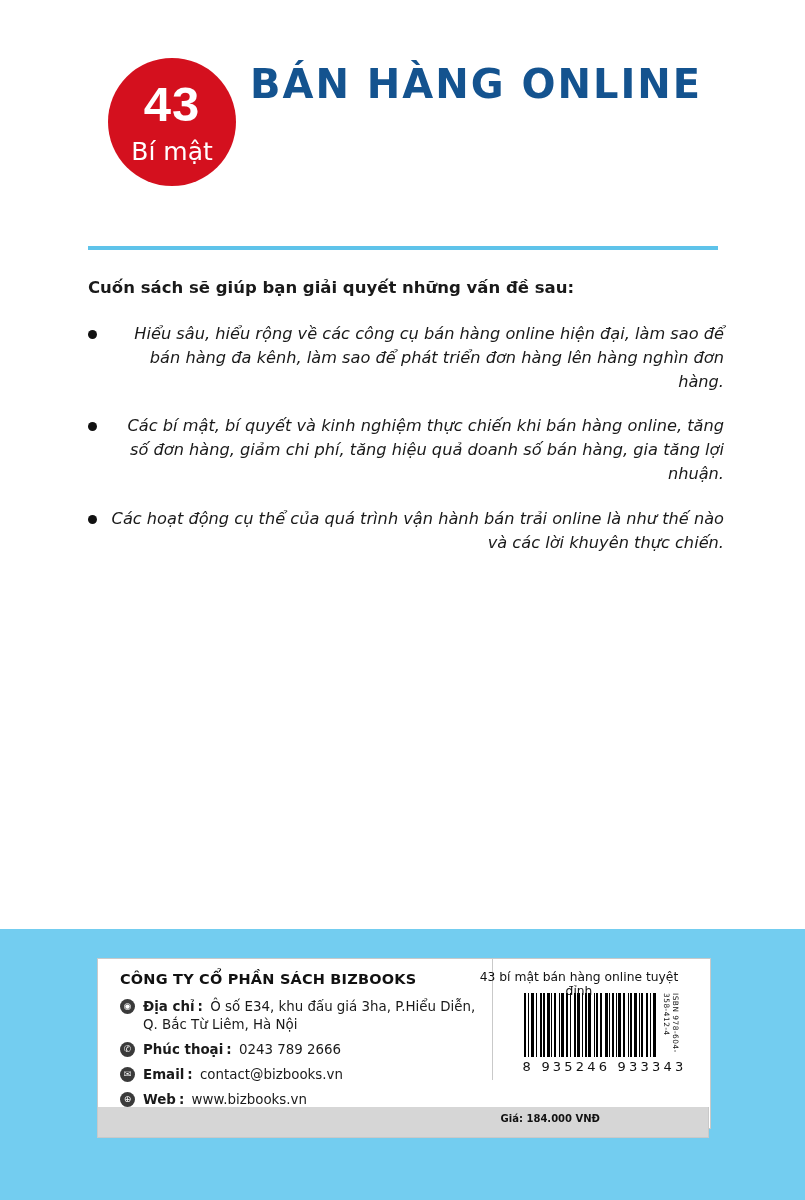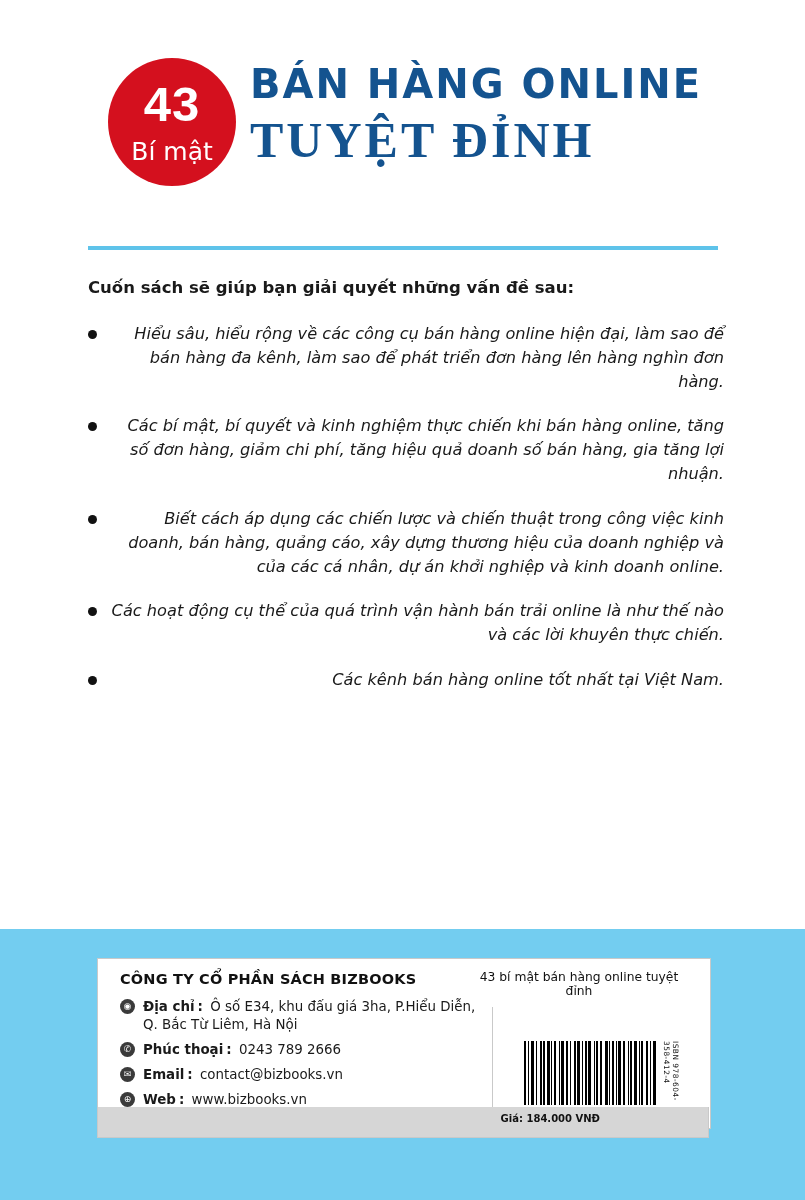--- a/index.html
+++ b/index.html
@@ -151,21 +151,21 @@
     position: absolute;
     left: 97px;
     top: 29px;
     width: 612px;
     background: #ffffff;
     border: 1px solid #c9c9c9;
   }
 
   .footer-inner {
     display: flex;
-    align-items: flex-end;
+    align-items: flex-start;
     gap: 12px;
   }
 
   .company-col {
     flex: 0 0 382px;
     padding: 12px 0 12px 22px;
     box-sizing: border-box;
   }
   .company-name {
     font-size: 14.5px;
@@ -289,48 +289,39 @@
 
 <div class="page">
 
   <div class="header">
     <div class="badge">
       <div class="badge-number">43</div>
       <div class="badge-word">Bí mật</div>
     </div>
     <div class="title-block">
       <div class="title-line1">BÁN HÀNG ONLINE</div>
-      <div class="title-line2">TUYỆT ĐỈNH</div>
     </div>
   </div>
 
   <div class="divider"></div>
 
   <div class="intro">Cuốn sách sẽ giúp bạn giải quyết những vấn đề sau:</div>
 
   <div class="bullets">
     <div class="bullet">
       <div class="bullet-dot"></div>
       <div class="bullet-text">Hiểu sâu, hiểu rộng về các công cụ bán hàng online hiện đại, làm sao để bán hàng đa kênh, làm sao để phát triển đơn hàng lên hàng nghìn đơn hàng.</div>
     </div>
     <div class="bullet">
       <div class="bullet-dot"></div>
       <div class="bullet-text">Các bí mật, bí quyết và kinh nghiệm thực chiến khi bán hàng online, tăng số đơn hàng, giảm chi phí, tăng hiệu quả doanh số bán hàng, gia tăng lợi nhuận.</div>
     </div>
     <div class="bullet">
       <div class="bullet-dot"></div>
-      <div class="bullet-text">Biết cách áp dụng các chiến lược và chiến thuật trong công việc kinh doanh, bán hàng, quảng cáo, xây dựng thương hiệu của doanh nghiệp và của các cá nhân, dự án khởi nghiệp và kinh doanh online.</div>
-    </div>
-    <div class="bullet">
-      <div class="bullet-dot"></div>
       <div class="bullet-text">Các hoạt động cụ thể của quá trình vận hành bán trải online là như thế nào và các lời khuyên thực chiến.</div>
-    </div>
-    <div class="bullet">
-      <div class="bullet-dot"></div>
-      <div class="bullet-text">Các kênh bán hàng online tốt nhất tại Việt Nam.</div>
     </div>
   </div>
 
   <div class="footer">
 
     <div class="footer-card">
       <div class="footer-inner">
 
         <div class="company-col">
           <div class="company-name">CÔNG TY CỔ PHẦN SÁCH BIZBOOKS</div>

